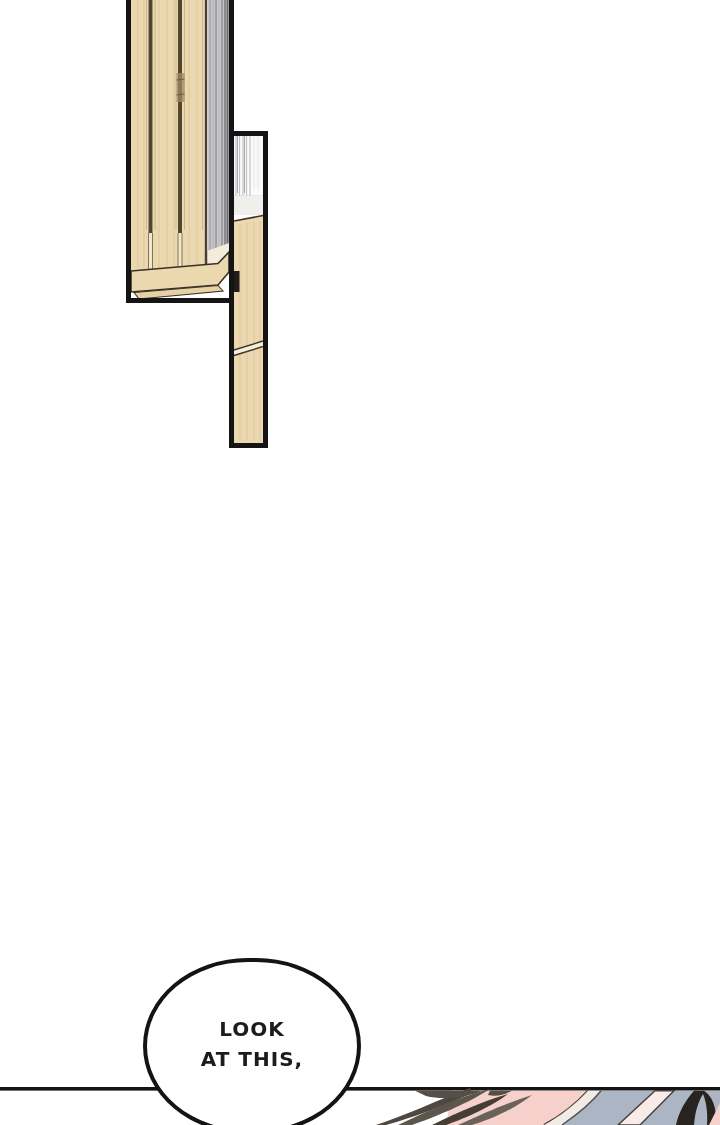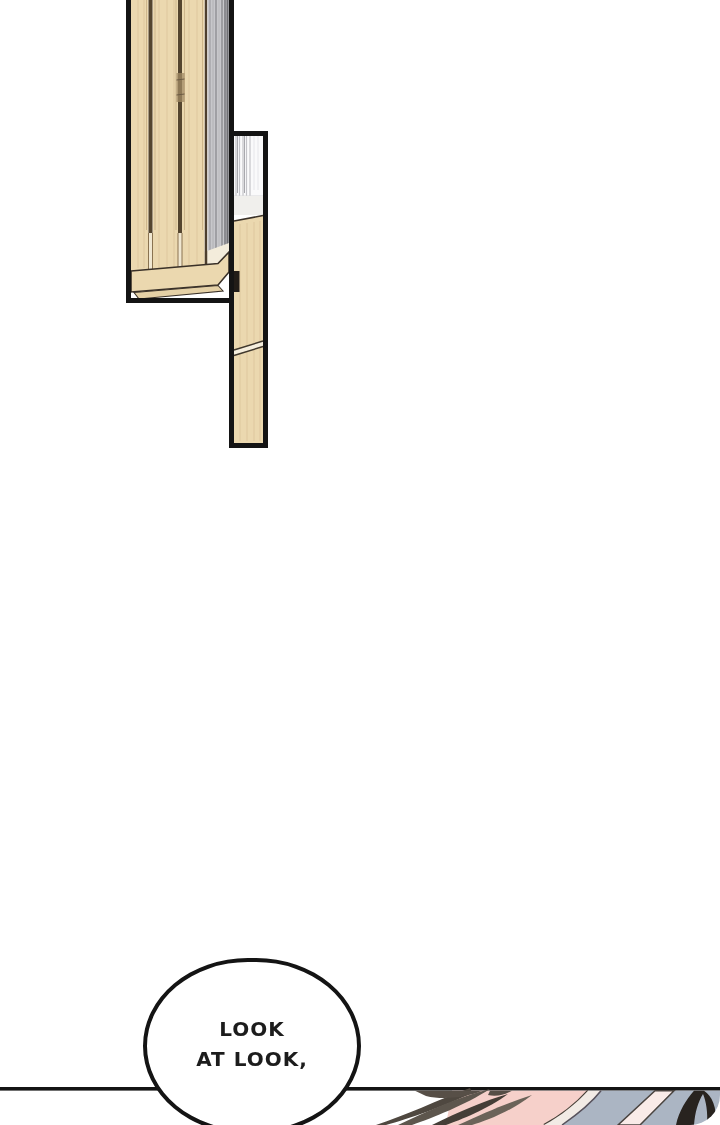--- a/index.html
+++ b/index.html
@@ -2,21 +2,21 @@
 <html style="--page-bg: #ffffff; --ink-black: #141414; --bubble-fill: #ffffff; --text-ink: #1c1c1c; --wood: #ebd8af; --wood-shade: #e5d1a6; --wood-grain: #dec79e; --wood-seam: #54452f; --wood-outline: #3a3128; --wood-top-light: #f3ecdb; --curtain-gray: #c7c7cb; --curtain-gray-dark: #8b8b8f; --glass-white: #fafafb; --glass-stripe: #c3c3c8; --skin-pink: #f6d0ca; --skin-cream: #f2ebe5; --fabric-blue-gray: #abb5c3; --hair-dark: #28231f; --hair-brown: #574f47; --contour-line: #4a423a;"><head>
 <meta charset="utf-8">
 <style>
   html,body{margin:0;padding:0;}
   body{
     width:720px;height:1125px;
     background:#ffffff;
     font-family:"DejaVu Sans","Liberation Sans",sans-serif;
     overflow:hidden;position:relative;
   }
-  #comic-page{position:absolute;inset:0;width:720px;height:1125px;background:var(--page-bg,#fff);overflow:hidden;border-radius:30px;}
+  #comic-page{position:absolute;inset:0;width:720px;height:1125px;background:var(--page-bg,#fff);overflow:hidden;}
   .art{position:absolute;left:0;}
   #furniture-art{top:0;}
   #bottom-art{top:1085px;}
   #speech-bubble{
     position:absolute;
     left:143px;top:958px;width:218px;height:176px;
     box-sizing:border-box;
     background:var(--bubble-fill,#fff);
     border:4.5px solid var(--ink-black,#141414);
     border-radius:50% / 52%;
@@ -183,17 +183,17 @@
         <path d="M458,1125 C488,1111 510,1102 532,1095 C512,1111 486,1121 472,1125 Z" fill="#6b6359"></path>
         <path d="M415,1090.8 L482,1090.8 C465,1098 442,1100 426,1096 Z" style="fill:var(--hair-brown)"></path>
         <path d="M490,1090.8 L512,1090.8 C504,1095 496,1097 488,1095 Z" fill="#554e46"></path>
       </g>
     </g>
   </svg>
 
   <div id="speech-bubble">
     <div id="bubble-text">
       <span class="line">LOOK</span>
-      <span class="line">AT LOOK,</span>
+      <span class="line">AT THIS,</span>
     </div>
   </div>
 
 </div>
 
 </body></html>

